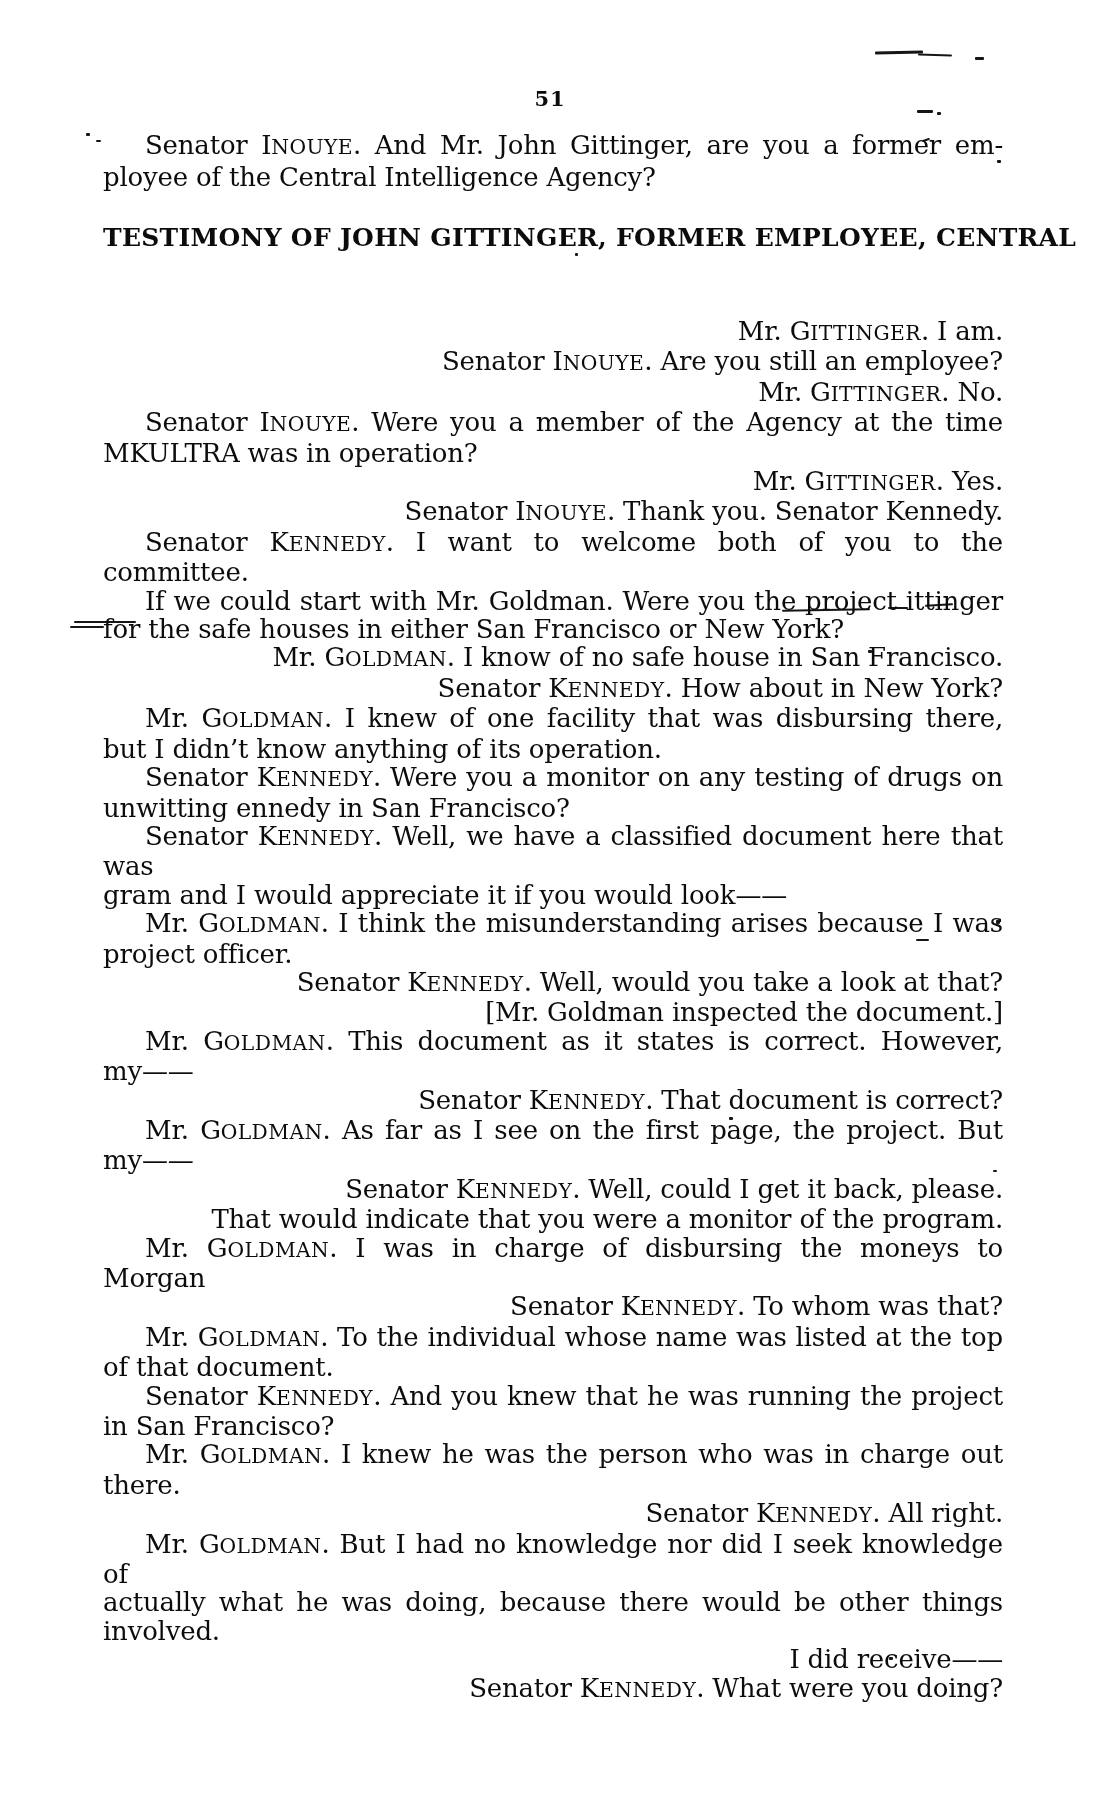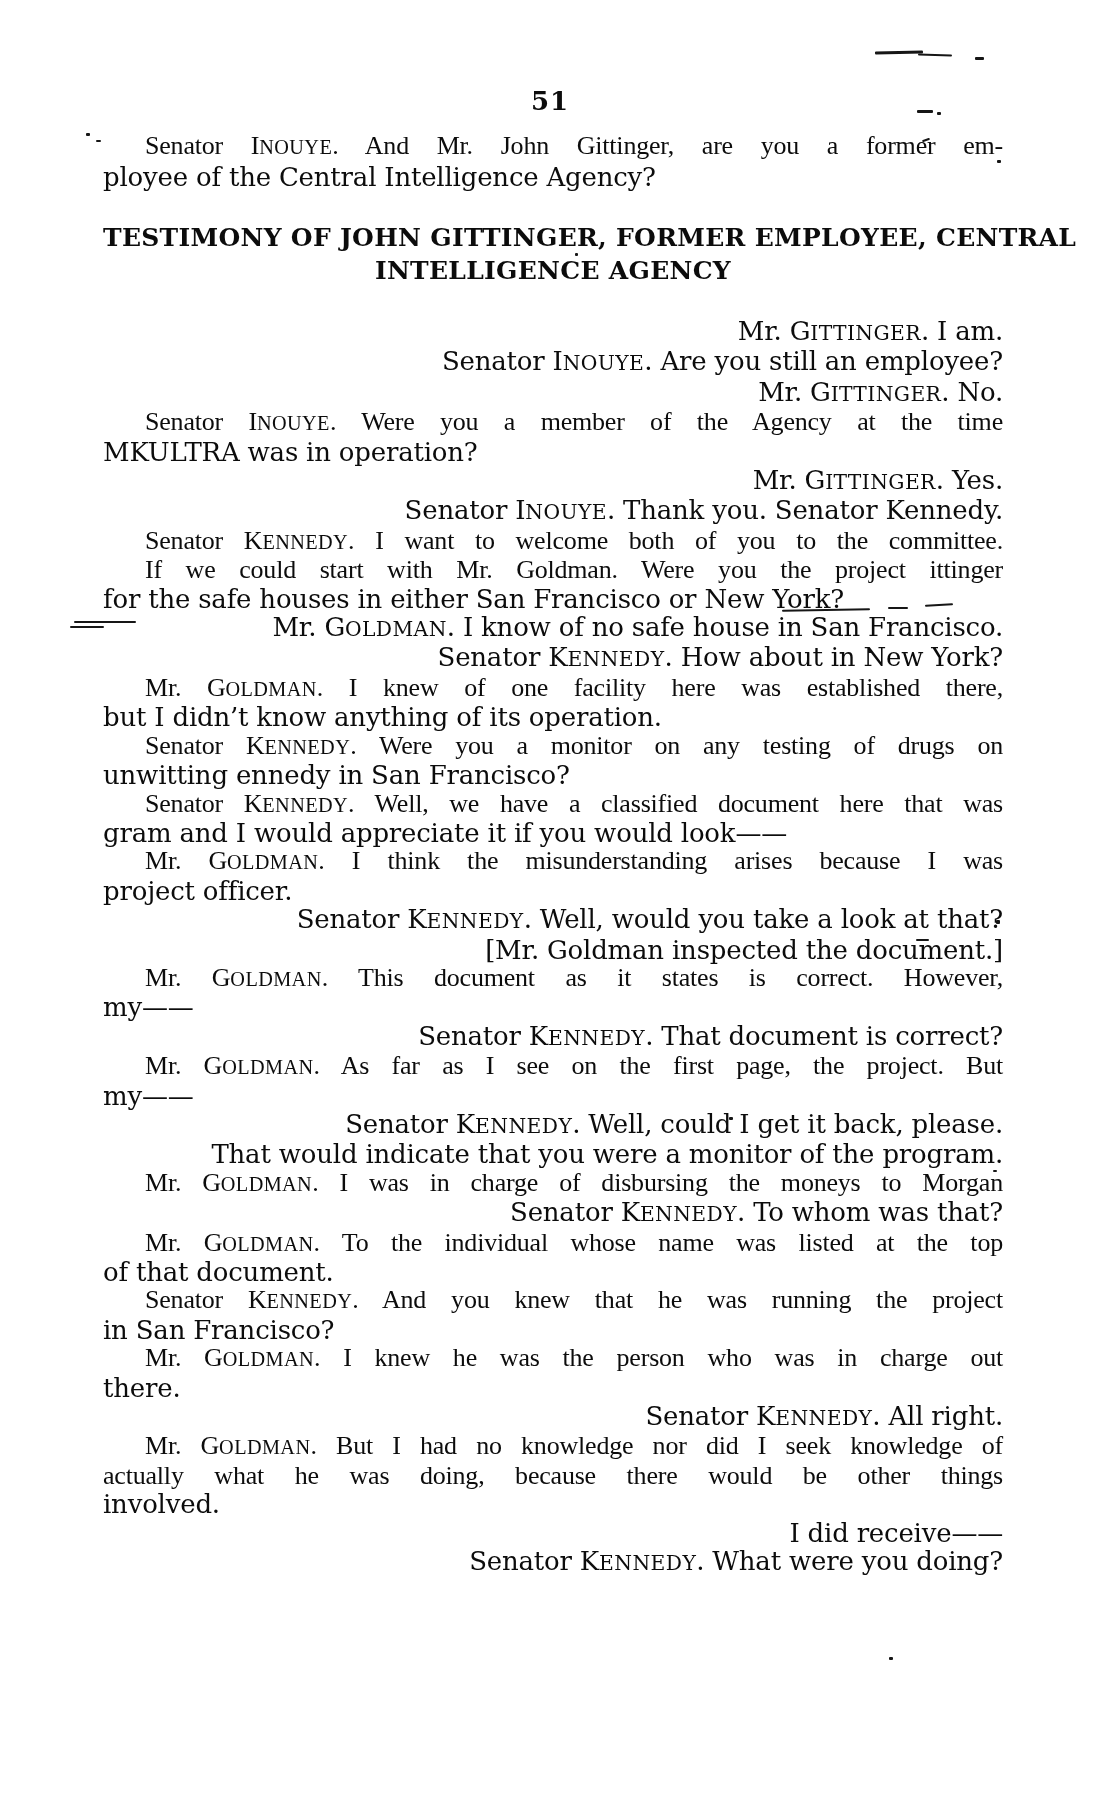--- a/index.html
+++ b/index.html
@@ -6,39 +6,39 @@
   .page{
     position:relative;
     width:1100px;height:1817px;
     background:#ffffff;
     overflow:hidden;
     font-family:"DejaVu Serif","Liberation Serif",serif;
     color:#0c0c0c;
   }
   .pageno{
     position:absolute;top:86px;left:0;width:1100px;
-    text-align:center;font-size:26px;font-weight:bold;letter-spacing:1px;
+    text-align:center;font-size:21px;font-weight:bold;letter-spacing:1px;
   }
   .intro{
     position:absolute;left:103px;top:131px;width:900px;
     font-size:26px;line-height:29.5px;
   }
   .heading{
     position:absolute;left:103px;top:221px;width:900px;
     text-align:center;font-weight:bold;font-size:25px;line-height:33px;
     letter-spacing:0.3px;
   }
   .hline{white-space:nowrap;}
   .bodycol{
     position:absolute;left:103px;top:317px;width:900px;
     font-size:26px;line-height:28.4px;
   }
   .tline{letter-spacing:-0.2px;}
   .in{text-indent:42px;text-align:right;}
-  .j{text-align:justify;text-align-last:justify;font-family:Liberation Serif, serif;}
+  .j{text-align:justify;text-align-last:justify;}
   .sc{font-size:0.78em;text-transform:uppercase;letter-spacing:0.4px;}
   .ink{position:absolute;background:#161616;border-radius:1px;}
 </style>
 </head>
 <body>
 
 <div class="page">
 
   <div class="ink" style="left:875px;top:51px;width:48px;height:3px;transform:rotate(-1deg);"></div>
   <div class="ink" style="left:918px;top:54px;width:34px;height:2px;transform:rotate(2deg);"></div>
@@ -64,37 +64,36 @@
 
   <div class="pageno">51</div>
 
   <div class="intro" id="intro">
       <div class="tline in j"><span>Senator </span><span>I</span><span class="sc">nouye</span><span>. And Mr. John Gittinger, are you a former em-</span></div>
       <div class="tline"><span>ployee of the Central Intelligence Agency?</span></div>
     </div>
 
   <div class="heading">
     <div class="hline">TESTIMONY OF JOHN GITTINGER, FORMER EMPLOYEE, CENTRAL</div>
-    <div class="hline">INTELLIGENCE AGENCY</div>
   </div>
 
   <div class="bodycol" id="bodycol">
       <div class="tline in"><span>Mr. </span><span>G</span><span class="sc">ittinger</span><span>. I am.</span></div>
       <div class="tline in"><span>Senator </span><span>I</span><span class="sc">nouye</span><span>. Are you still an employee?</span></div>
       <div class="tline in"><span>Mr. </span><span>G</span><span class="sc">ittinger</span><span>. No.</span></div>
       <div class="tline in j"><span>Senator </span><span>I</span><span class="sc">nouye</span><span>. Were you a member of the Agency at the time</span></div>
       <div class="tline"><span>MKULTRA was in operation?</span></div>
       <div class="tline in"><span>Mr. </span><span>G</span><span class="sc">ittinger</span><span>. Yes.</span></div>
       <div class="tline in"><span>Senator </span><span>I</span><span class="sc">nouye</span><span>. Thank you. Senator Kennedy.</span></div>
       <div class="tline in j"><span>Senator </span><span>K</span><span class="sc">ennedy</span><span>. I want to welcome both of you to the committee.</span></div>
       <div class="tline in j"><span>If we could start with Mr. Goldman. Were you the project ittinger</span></div>
       <div class="tline"><span>for the safe houses in either San Francisco or New York?</span></div>
       <div class="tline in"><span>Mr. </span><span>G</span><span class="sc">oldman</span><span>. I know of no safe house in San Francisco.</span></div>
       <div class="tline in"><span>Senator </span><span>K</span><span class="sc">ennedy</span><span>. How about in New York?</span></div>
-      <div class="tline in j"><span>Mr. </span><span>G</span><span class="sc">oldman</span><span>. I knew of one facility here was established there,</span></div>
+      <div class="tline in j"><span>Mr. </span><span>G</span><span class="sc">oldman</span><span>. I knew of one facility that was disbursing there,</span></div>
       <div class="tline"><span>but I didn’t know anything of its operation.</span></div>
       <div class="tline in j"><span>Senator </span><span>K</span><span class="sc">ennedy</span><span>. Were you a monitor on any testing of drugs on</span></div>
       <div class="tline"><span>unwitting ennedy in San Francisco?</span></div>
       <div class="tline in j"><span>Senator </span><span>K</span><span class="sc">ennedy</span><span>. Well, we have a classified document here that was</span></div>
       <div class="tline"><span>gram and I would appreciate it if you would look——</span></div>
       <div class="tline in j"><span>Mr. </span><span>G</span><span class="sc">oldman</span><span>. I think the misunderstanding arises because I was</span></div>
       <div class="tline"><span>project officer.</span></div>
       <div class="tline in"><span>Senator </span><span>K</span><span class="sc">ennedy</span><span>. Well, would you take a look at that?</span></div>
       <div class="tline in"><span>[Mr. Goldman inspected the document.]</span></div>
       <div class="tline in j"><span>Mr. </span><span>G</span><span class="sc">oldman</span><span>. This document as it states is correct. However,</span></div>

